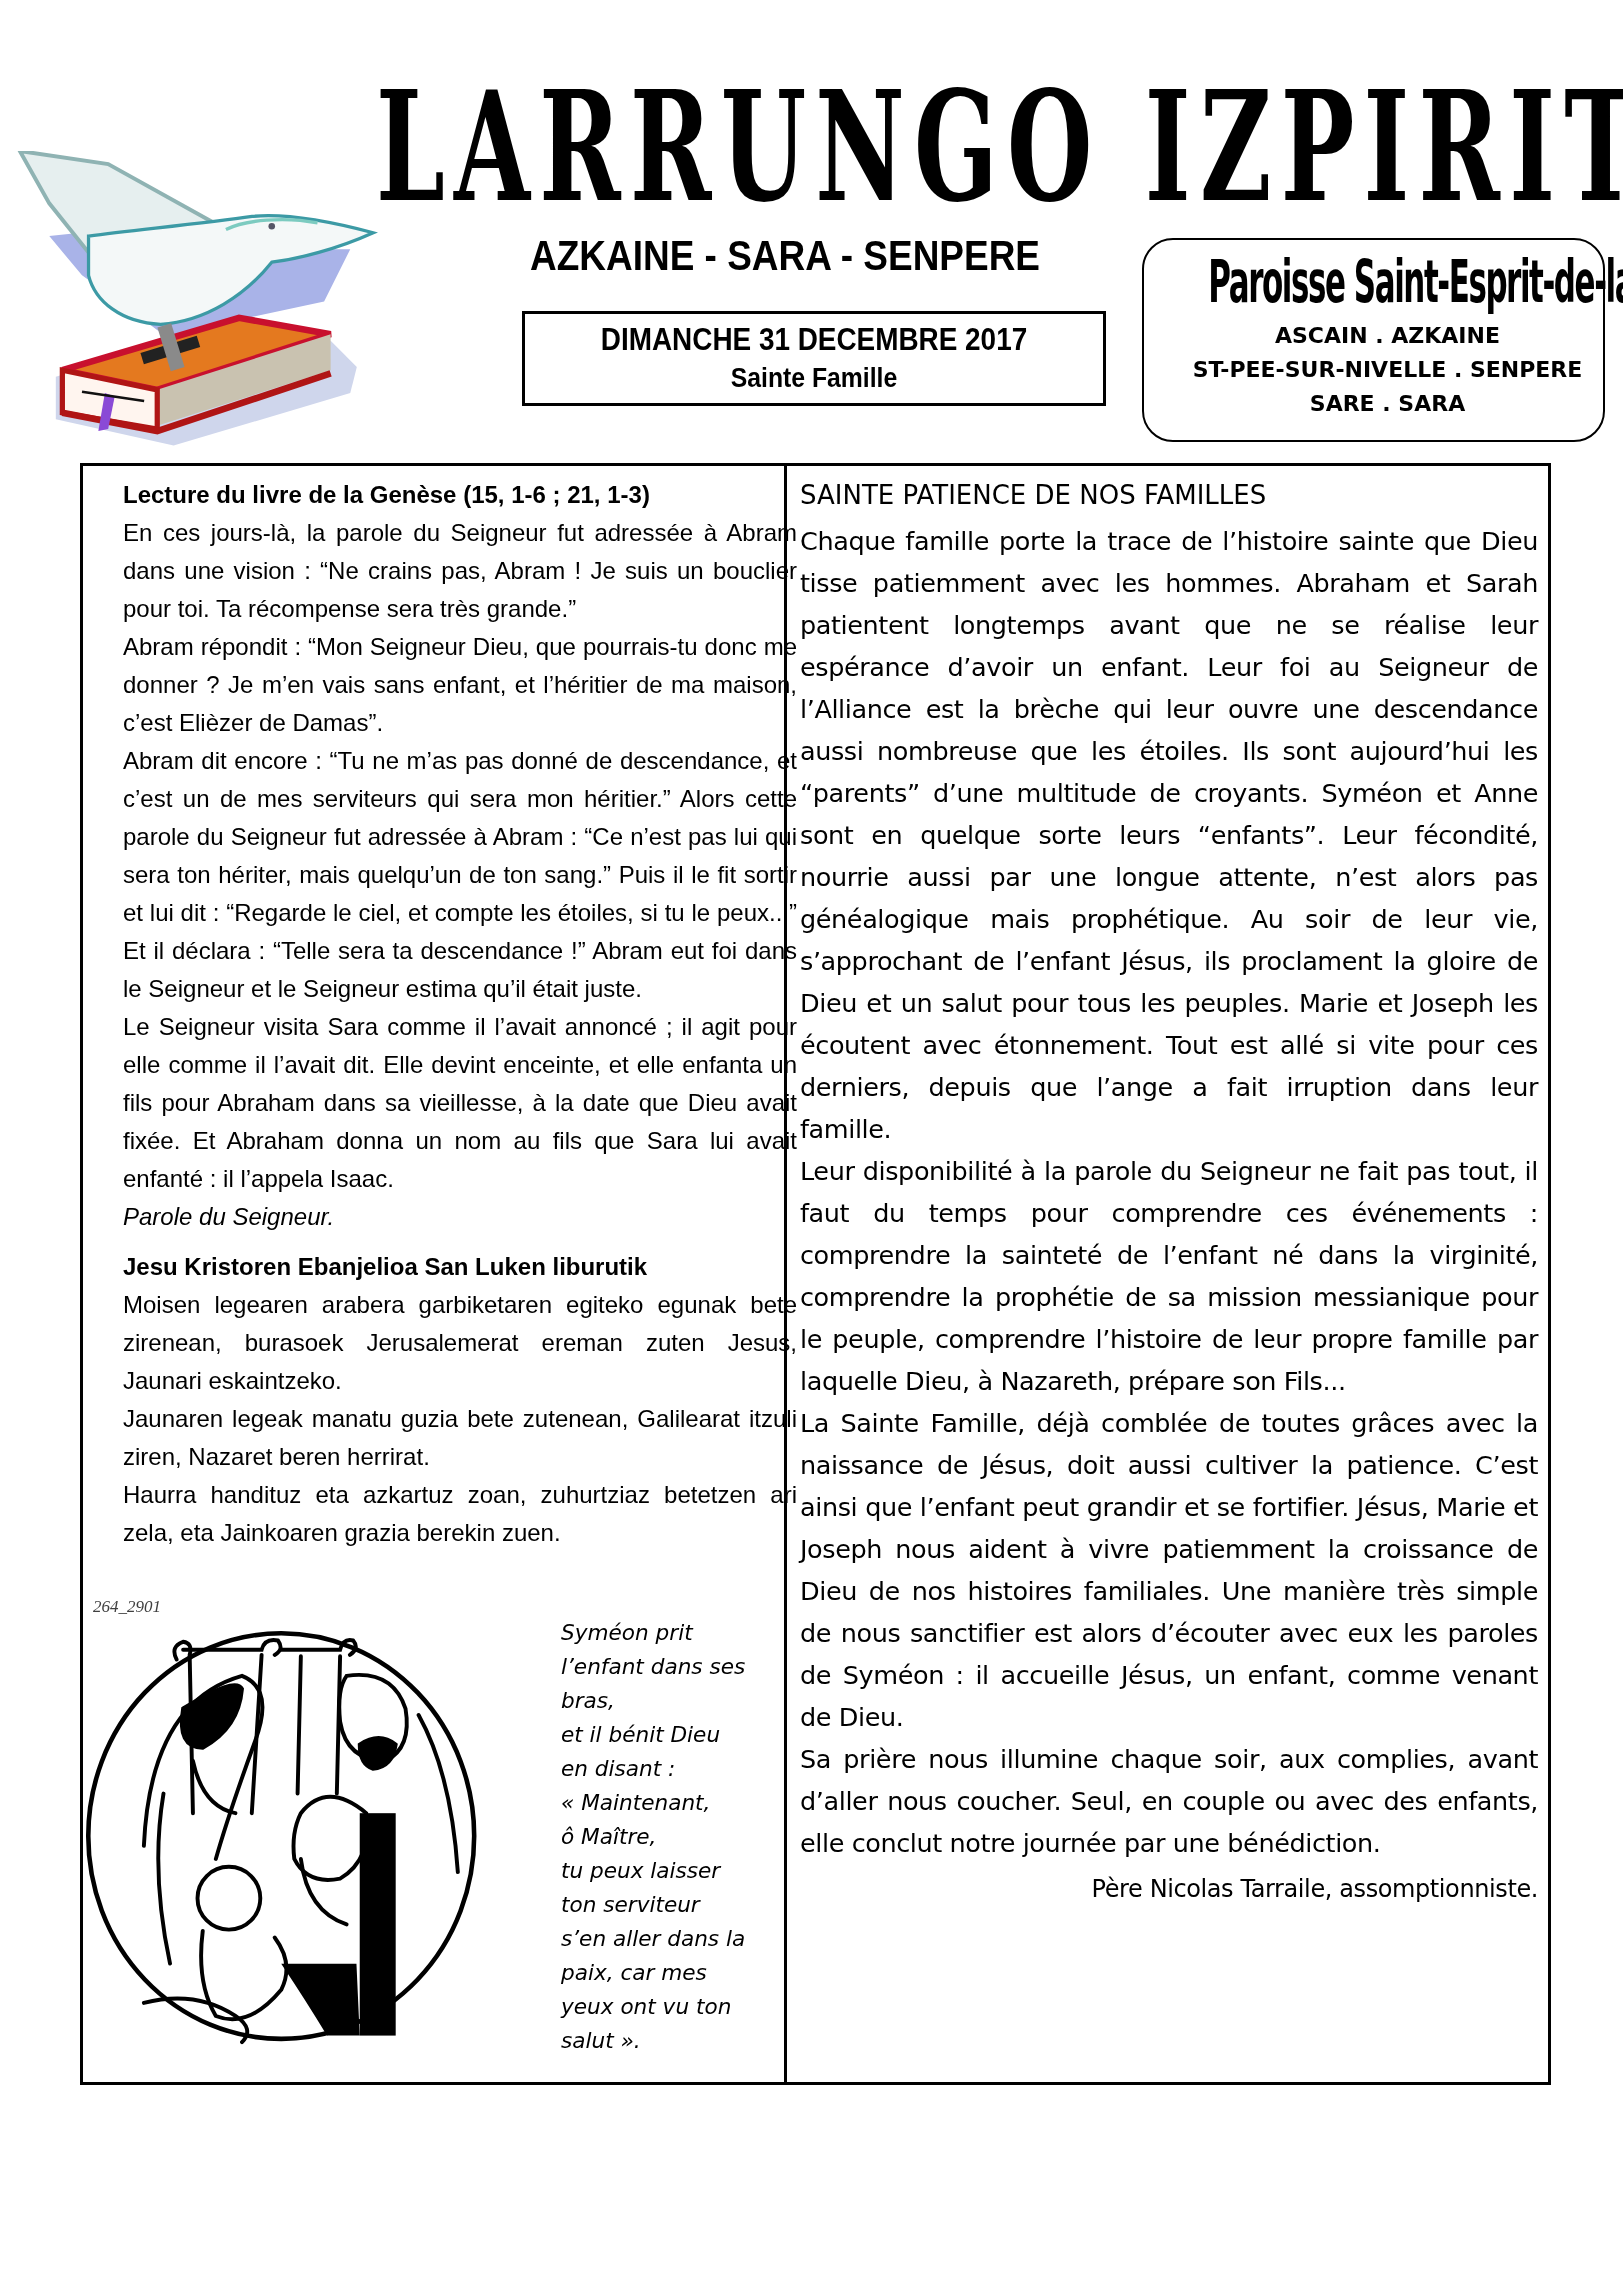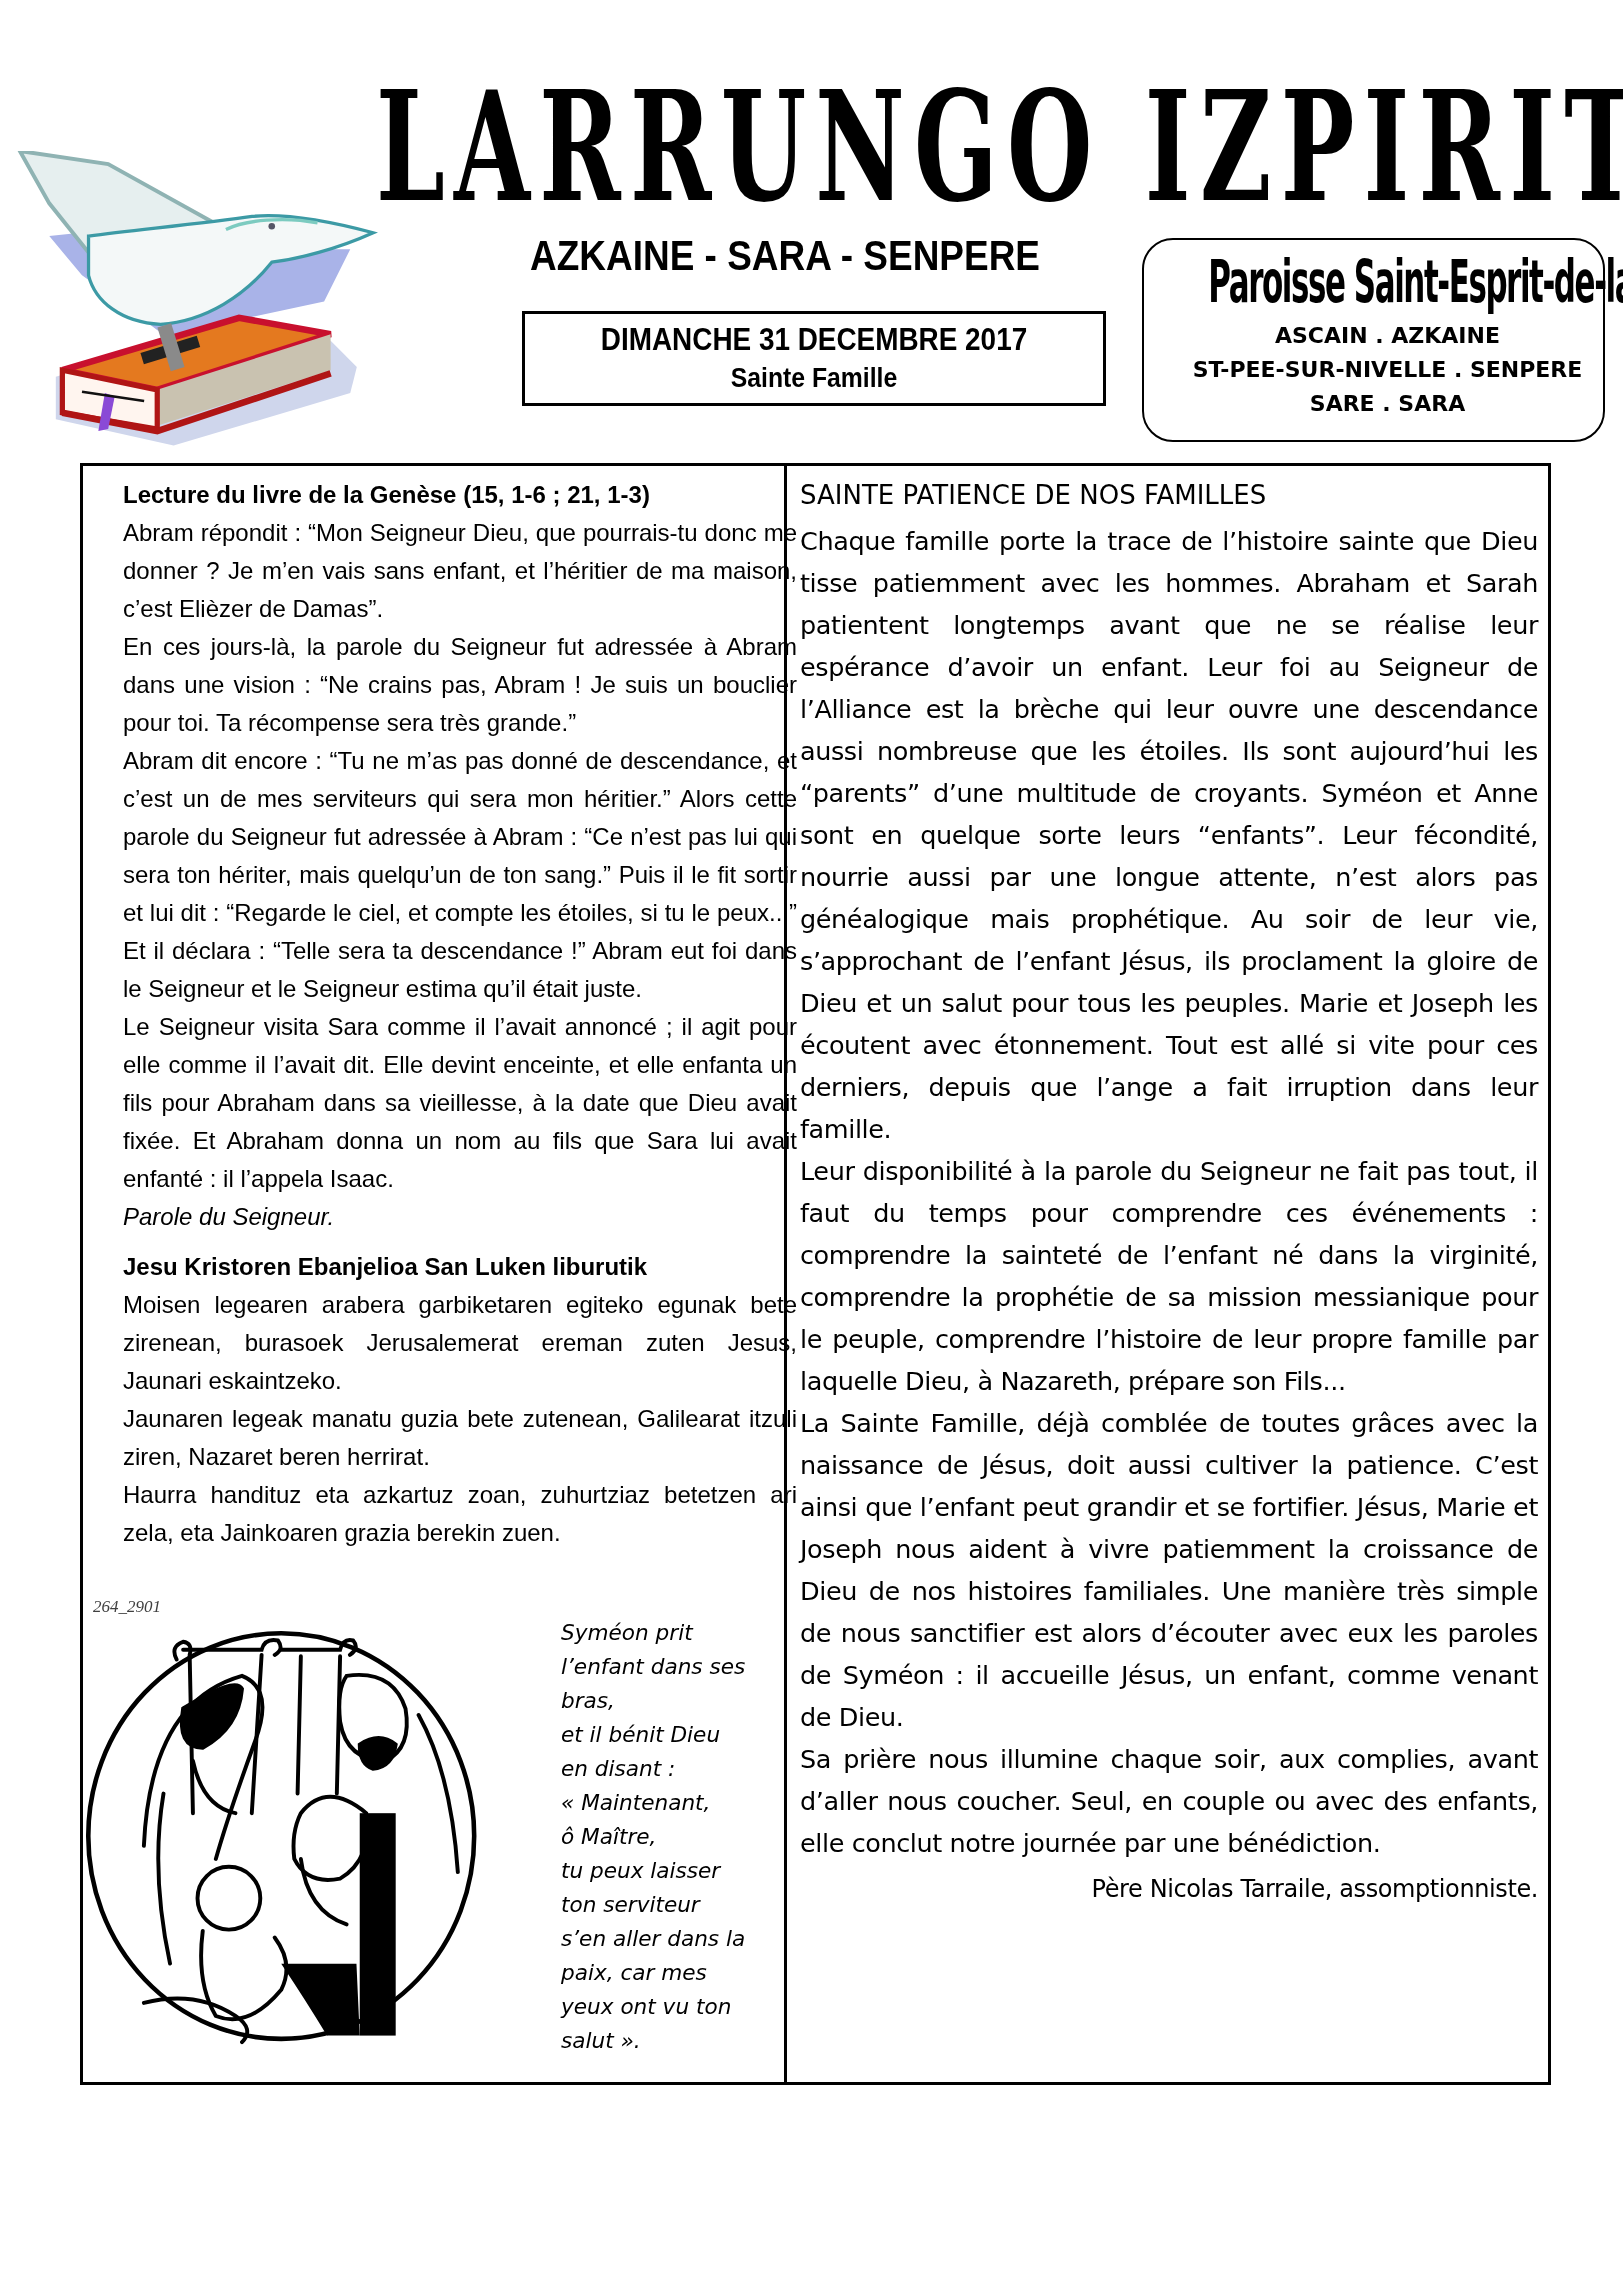--- a/index.html
+++ b/index.html
@@ -123,22 +123,22 @@
     <div class="parish-town">ST-PEE-SUR-NIVELLE . SENPERE</div>
     <div class="parish-town">SARE . SARA</div>
   </div>
 </div>
 
 <div class="abs frame"></div>
 <div class="abs divider"></div>
 
 <div class="abs col-left">
   <p class="h">Lecture du livre de la Genèse (15, 1-6 ; 21, 1-3)</p>
+  <p>En ces jours-là, la parole du Seigneur fut adressée à Abram dans une vision : “Ne crains pas, Abram ! Je suis un bouclier pour toi. Ta récompense sera très grande.”</p>
   <p>Abram répondit : “Mon Seigneur Dieu, que pourrais-tu donc me donner ? Je m’en vais sans enfant, et l’héritier de ma maison, c’est Elièzer de Damas”.</p>
-  <p>En ces jours-là, la parole du Seigneur fut adressée à Abram dans une vision : “Ne crains pas, Abram ! Je suis un bouclier pour toi. Ta récompense sera très grande.”</p>
   <p>Abram dit encore : “Tu ne m’as pas donné de descendance, et c’est un de mes serviteurs qui sera mon héritier.” Alors cette parole du Seigneur fut adressée à Abram : “Ce n’est pas lui qui sera ton hériter, mais quelqu’un de ton sang.” Puis il le fit sortir et lui dit : “Regarde le ciel, et compte les étoiles, si tu le peux...” Et il déclara : “Telle sera ta descendance !” Abram eut foi dans le Seigneur et le Seigneur estima qu’il était juste.</p>
   <p>Le Seigneur visita Sara comme il l’avait annoncé ; il agit pour elle comme il l’avait dit. Elle devint enceinte, et elle enfanta un fils pour Abraham dans sa vieillesse, à la date que Dieu avait fixée. Et Abraham donna un nom au fils que Sara lui avait enfanté : il l’appela Isaac.</p>
   <p class="it">Parole du Seigneur.</p>
 
   <p class="h gap">Jesu Kristoren Ebanjelioa San Luken liburutik</p>
   <p>Moisen legearen arabera garbiketaren egiteko egunak bete zirenean, burasoek Jerusalemerat ereman zuten Jesus, Jaunari eskaintzeko.</p>
   <p>Jaunaren legeak manatu guzia bete zutenean, Galilearat itzuli ziren, Nazaret beren herrirat.</p>
   <p>Haurra handituz eta azkartuz zoan, zuhurtziaz betetzen ari zela, eta Jainkoaren grazia berekin zuen.</p>
 </div>
 

